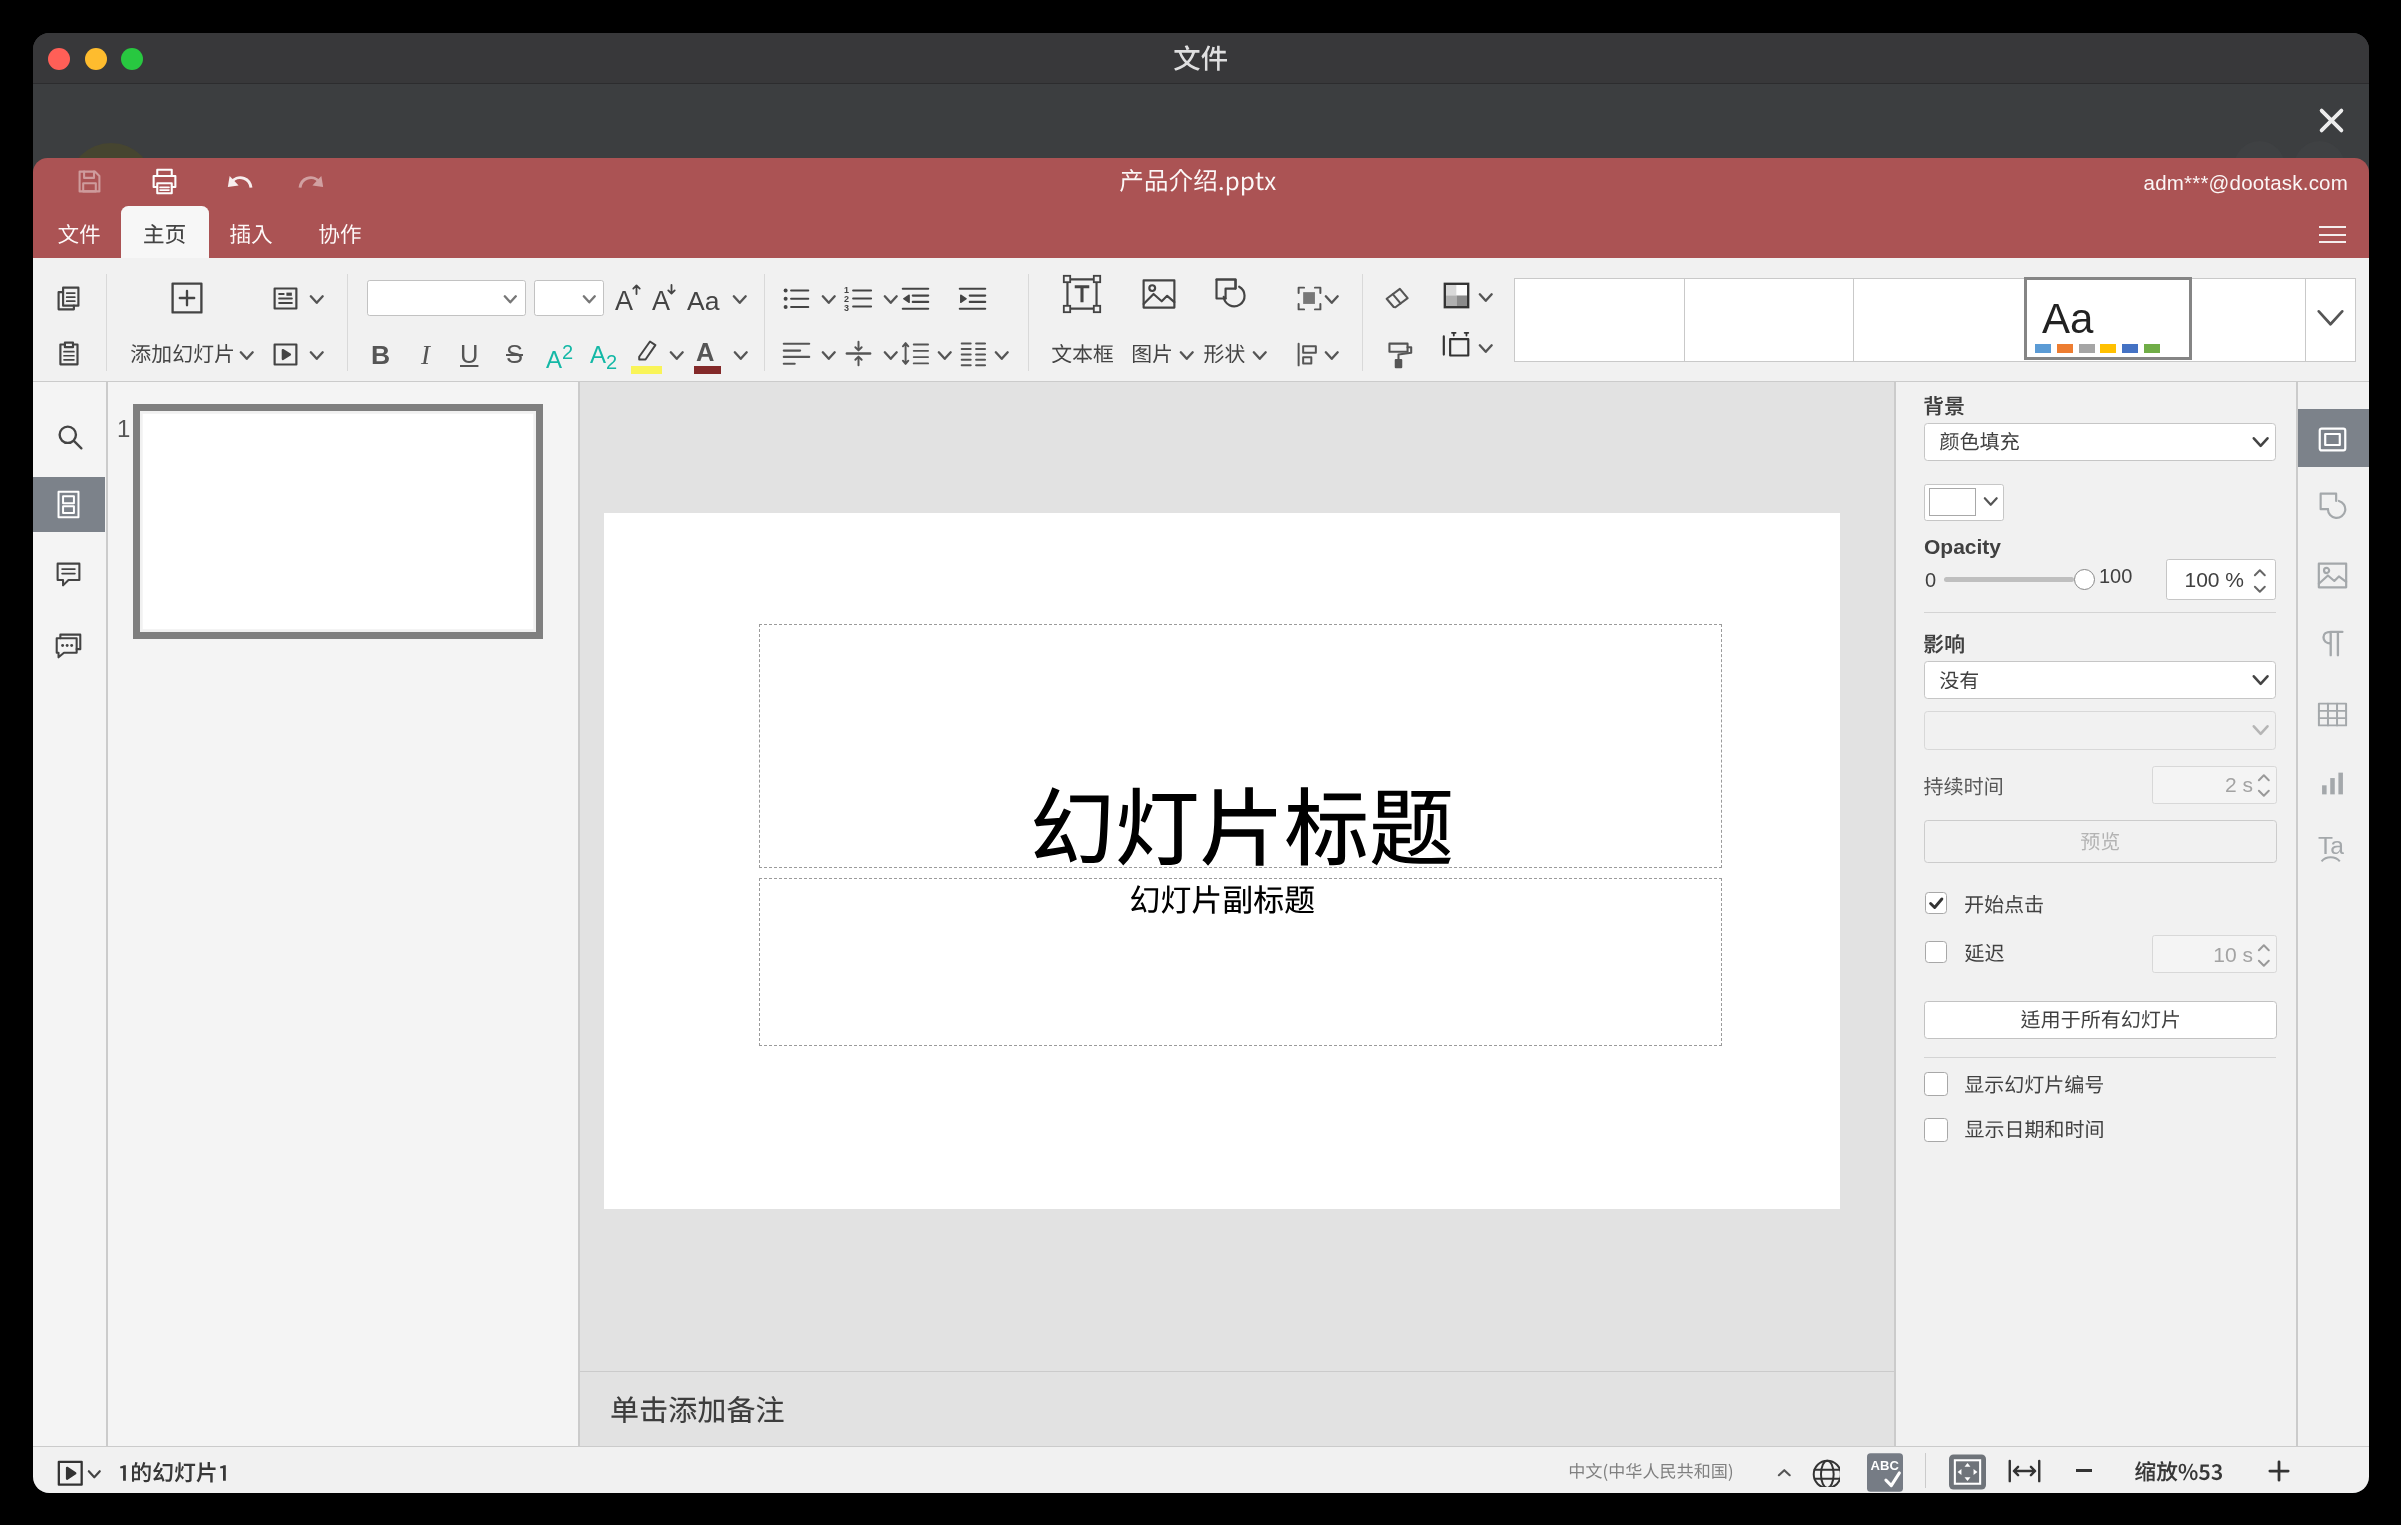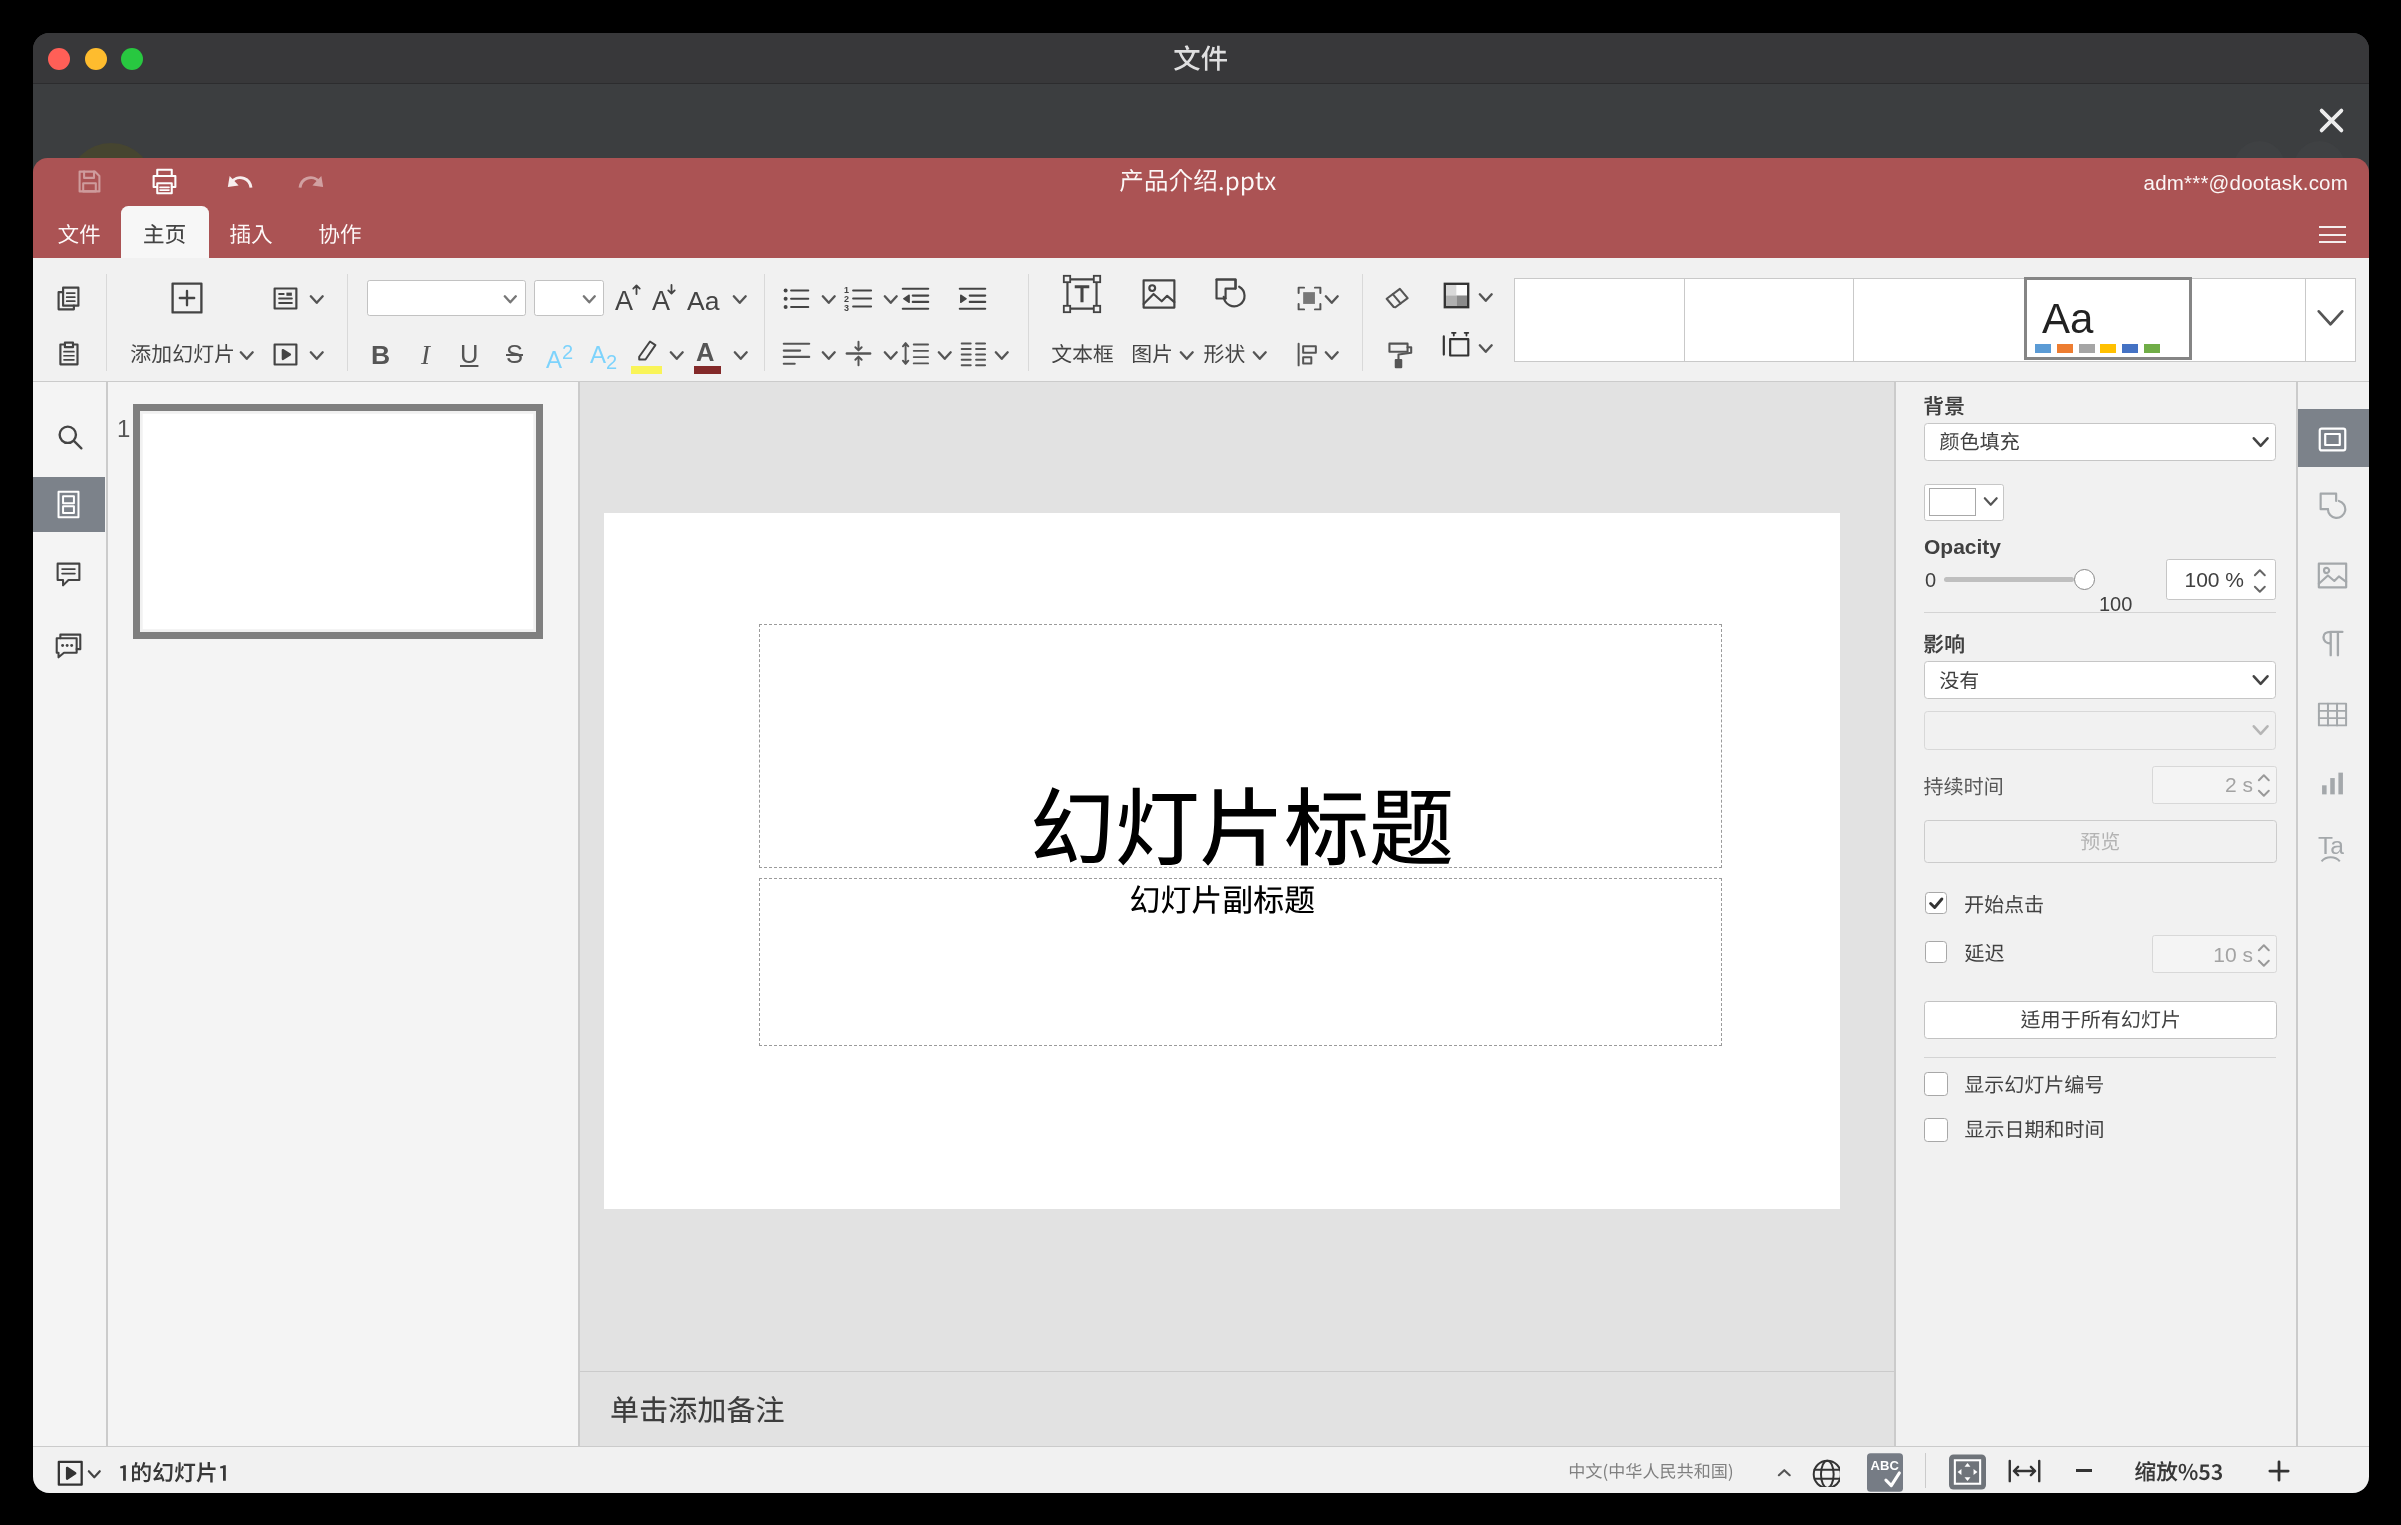--- a/index.html
+++ b/index.html
@@ -3,21 +3,21 @@
 html,body{width:2401px;height:1526px;background:#000;font-family:"Liberation Sans",sans-serif;overflow:hidden}
 #win{position:absolute;left:33px;top:33px;width:2336px;height:1460px;border-radius:16.4px;overflow:hidden;background:#3c3e40}
 .tx,.ic{position:absolute}
 .abs{position:absolute}
 .tA{font-size:27px;color:#444}
 .tAa{font-size:26.5px;color:#444}
 .tB{font-size:26.5px;font-weight:bold;color:#555}
 .tI{font-size:27px;font-style:italic;font-family:"Liberation Serif",serif;color:#555}
 .tU{font-size:25.5px;color:#555;text-decoration:underline}
 .tS{font-size:25.5px;color:#555;text-decoration:line-through}
-.tX{font-size:24px;color:#7dd3fc}
+.tX{font-size:24px;color:#14b8a6}
 .tFC{font-size:25.5px;font-weight:bold;color:#555}
 </style></head><body>
 <div id="win">
     <div class="abs" style="left:0;top:0;width:2336px;height:51px;background:#38383a;border-bottom:1.8px solid #2c2c2e"></div>
     <div class="abs" style="left:15px;top:14.6px;width:22px;height:22px;border-radius:50%;background:#ff5f57"></div>
     <div class="abs" style="left:52px;top:14.6px;width:22px;height:22px;border-radius:50%;background:#febc2e"></div>
     <div class="abs" style="left:88px;top:14.6px;width:22px;height:22px;border-radius:50%;background:#28c840"></div>
     <svg class="tx" style="left:1141px;top:12px;" width="53" height="26" viewBox="30.9 -852.6 1927.7 936.5" fill="#dfdfe0">
       <use href="#g500_6587" x="0"></use>
       <use href="#g500_4ef6" x="1000"></use>
@@ -438,21 +438,21 @@
     </svg>
     <div class="abs" style="left:1891px;top:451px;width:80px;height:37px;background:#fff;border:1.4px solid #c6c6c6;border-radius:2.7px"></div>
     <div class="abs" style="left:1896px;top:455px;width:47px;height:28px;background:#fff;border:1.4px solid #a8a8a8"></div>
     <svg class="ic" style="left:1950px;top:463px" width="15.5" height="12" viewBox="0 0 17 13.15">
       <path d="M2 2.5 L8.5 9.65 L15 2.5" fill="none" stroke="#555" stroke-width="2.4" stroke-linecap="round" stroke-linejoin="round"></path>
     </svg>
     <div class="abs" style="left:1891px;top:502px;font-size:21px;font-weight:bold;color:#404040">Opacity</div>
     <div class="abs" style="left:1892px;top:536px;font-size:20px;color:#404040">0</div>
     <div class="abs" style="left:1911px;top:544px;width:130px;height:4.6px;background:#bfbfbf;border-radius:2.7px"></div>
     <div class="abs" style="left:2041px;top:536px;width:21px;height:21px;border-radius:50%;background:#fff;border:1.8px solid #888"></div>
-    <div class="abs" style="left:2066px;top:560px;font-size:20px;color:#404040">100</div>
+    <div class="abs" style="left:2066px;top:532px;font-size:20px;color:#404040">100</div>
     <div class="abs" style="left:2133px;top:526px;width:110px;height:41px;background:#fff;border:1.4px solid #c6c6c6;border-radius:2.7px"></div>
     <div class="abs" style="left:2133px;top:535px;width:78px;text-align:right;font-size:21px;color:#404040">100&nbsp;%</div>
     <svg class="ic" style="left:2220px;top:535px" width="13.7" height="9" viewBox="0 0 15 10">
       <path d="M2 8 L7.5 2.5 L13 8" fill="none" stroke="#666" stroke-width="2.2" stroke-linejoin="round" stroke-linecap="round"></path>
     </svg>
     <svg class="ic" style="left:2220px;top:552px" width="13.7" height="9" viewBox="0 0 15 10">
       <path d="M2 2 L7.5 7.5 L13 2" fill="none" stroke="#666" stroke-width="2.2" stroke-linejoin="round" stroke-linecap="round"></path>
     </svg>
     <div class="abs" style="left:1891px;top:579px;width:352px;height:1.4px;background:#d4d4d4"></div>
     <svg class="tx" style="left:1891px;top:601px;" width="40" height="19.6" viewBox="47.6 -849.1 1894.5 935.1" fill="#404040">

